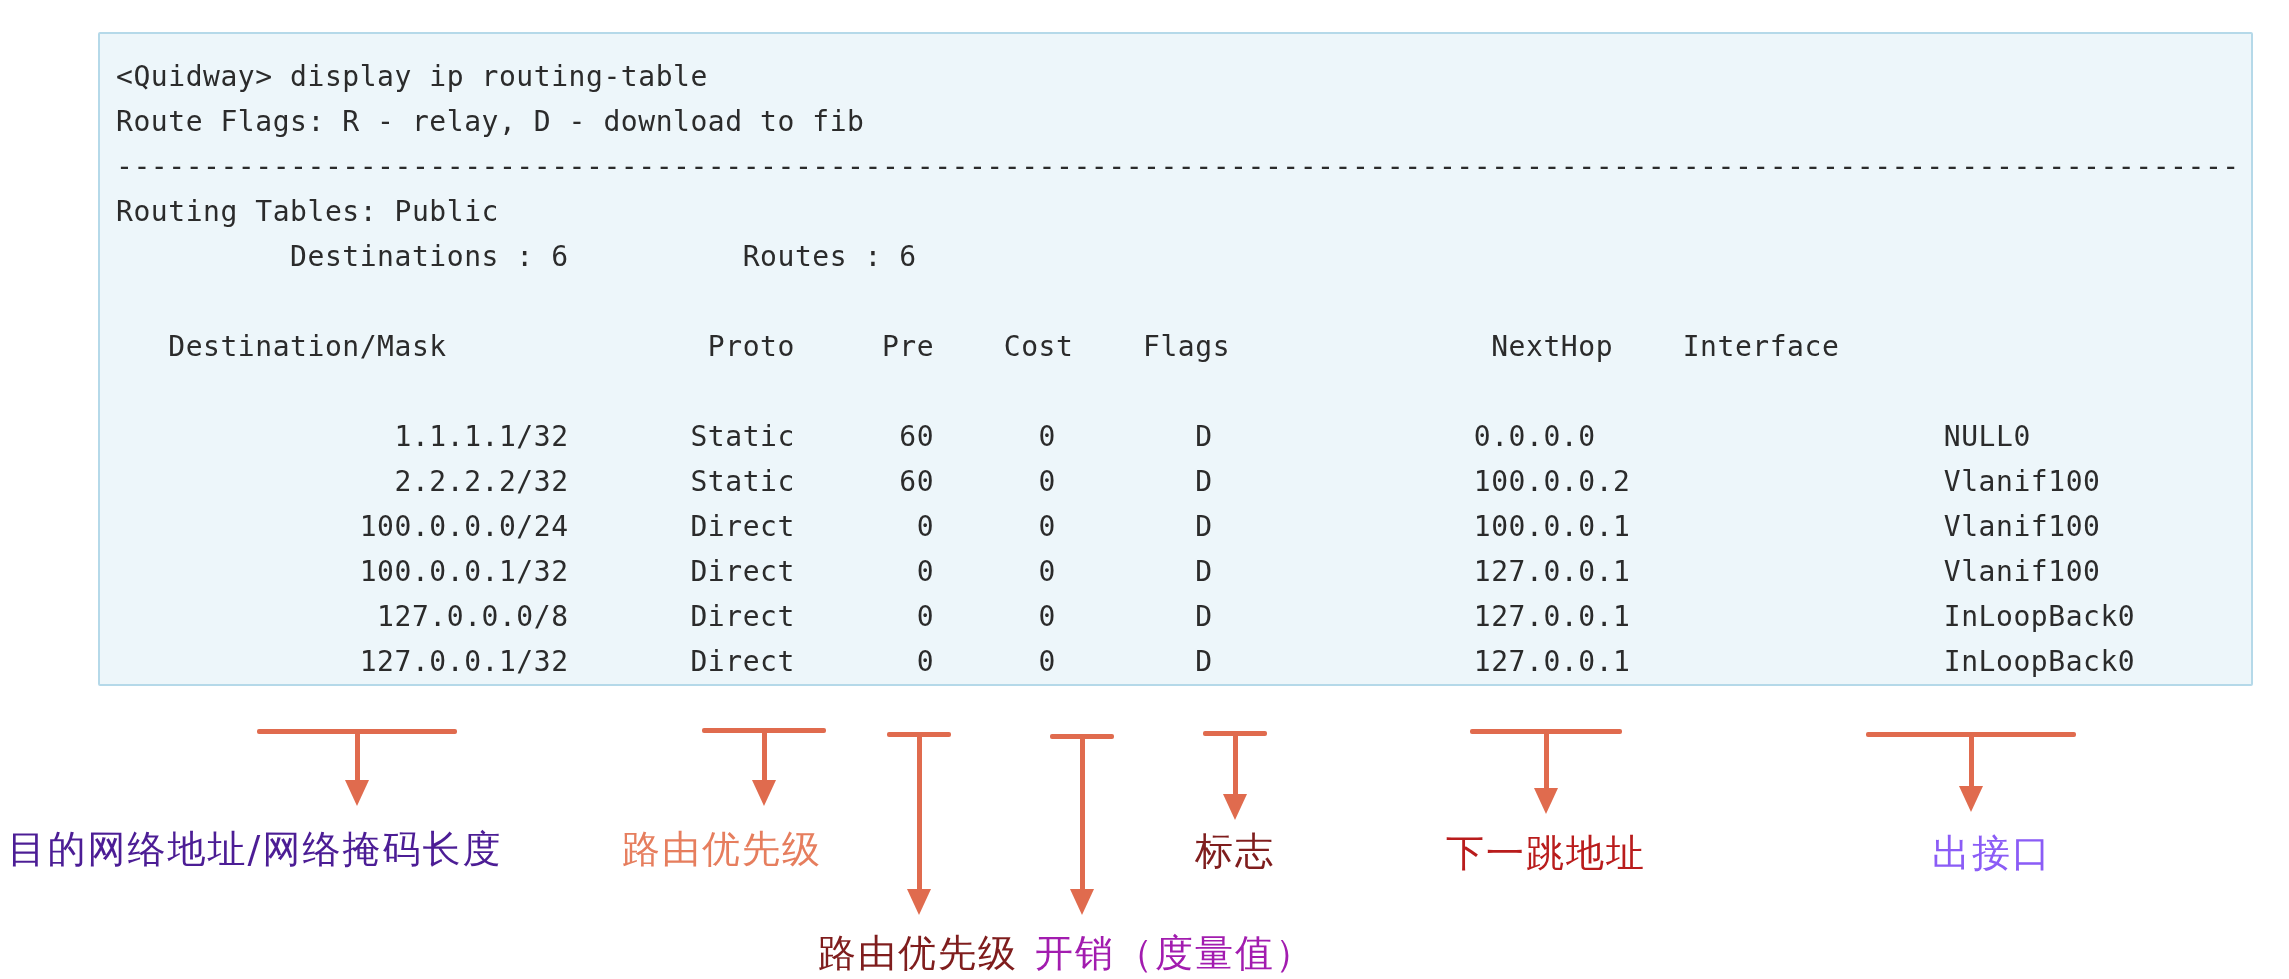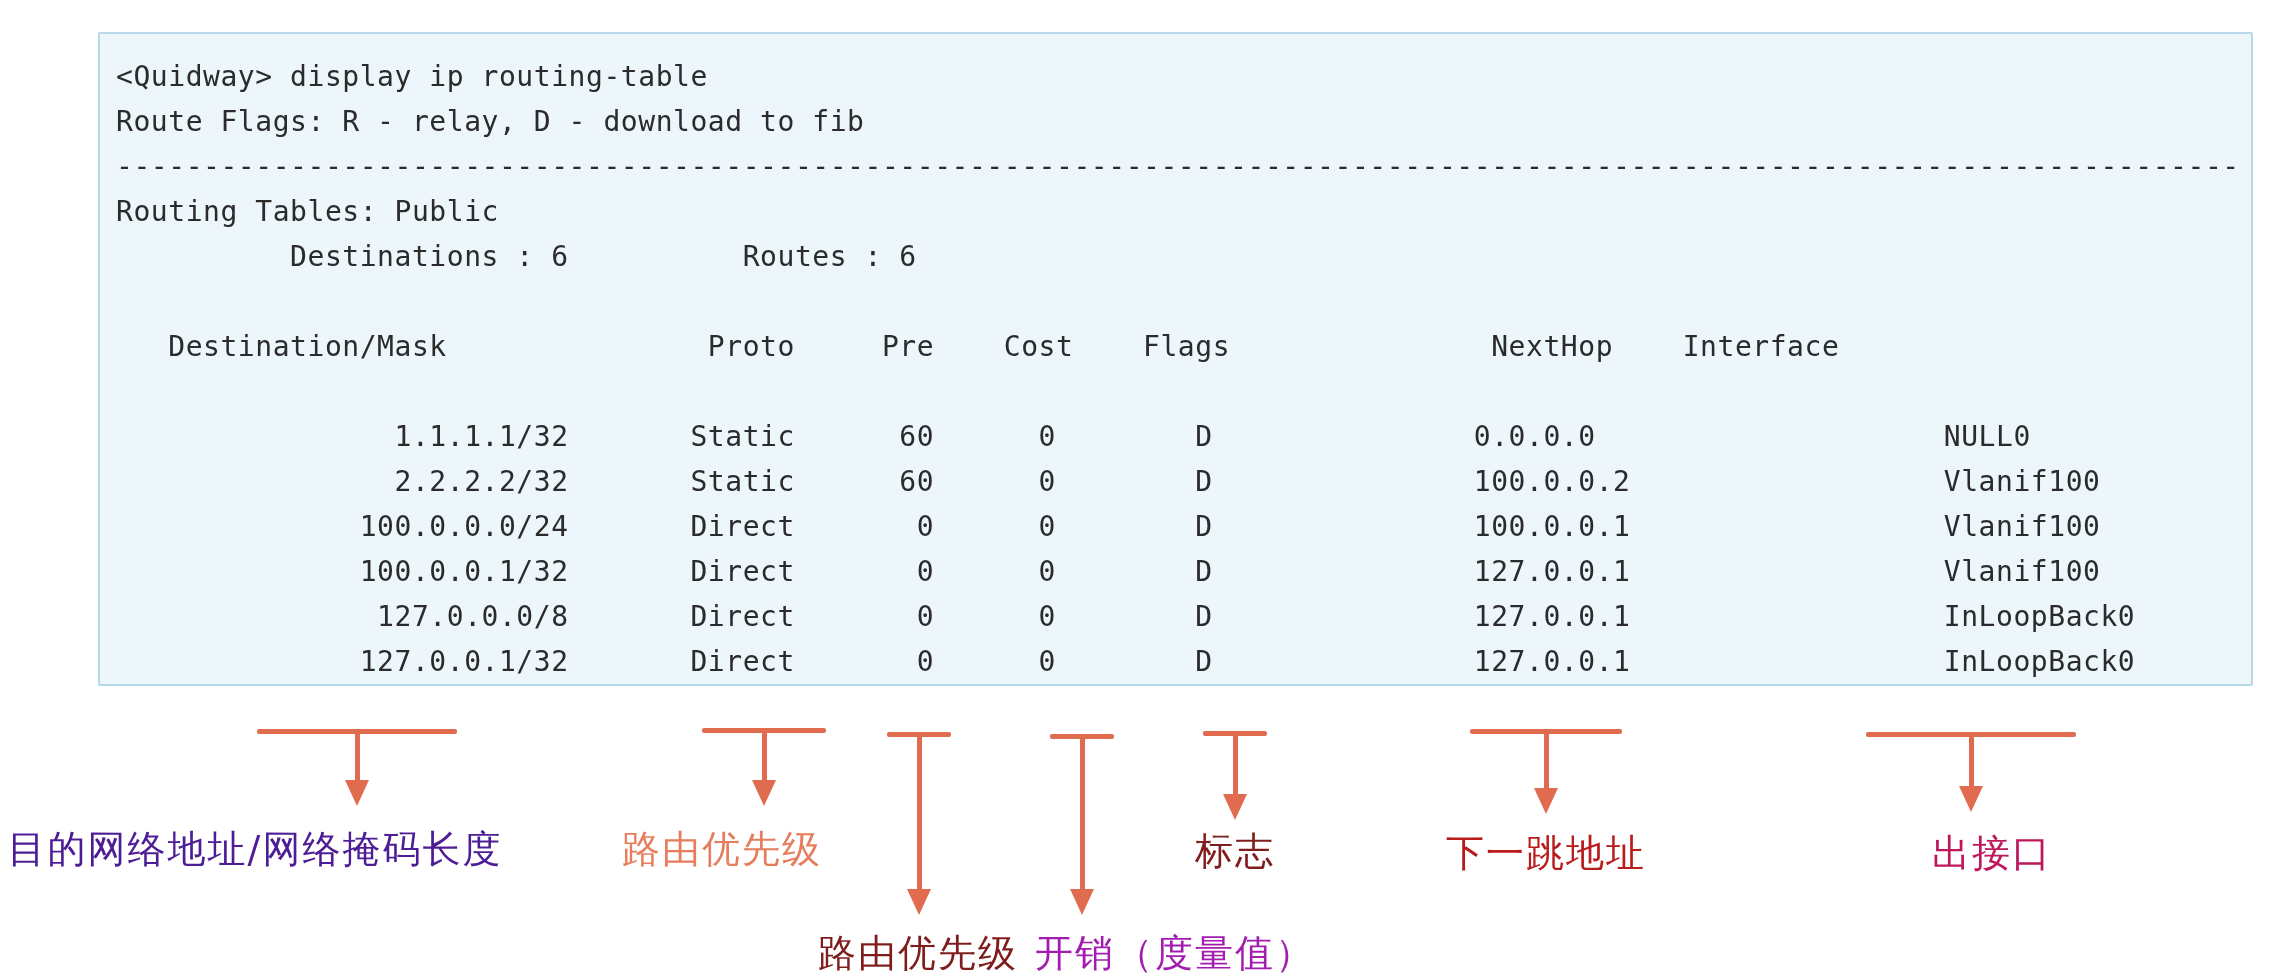--- a/index.html
+++ b/index.html
@@ -107,15 +107,15 @@
     <div>
       <div class="ann-bar" style="left: 1470px; top: 729px; width: 152px; background: rgb(224, 107, 78);"></div>
       <div class="ann-stem" style="left: 1543.5px; top: 734px; height: 54px; background: rgb(224, 107, 78);"></div>
       <div class="ann-head" style="left: 1534px; top: 788px; border-top: 26px solid rgb(224, 107, 78);"></div>
       <div class="ann-label" style="left: 1546px; top: 828px; color: #b91c1c;">下一跳地址</div>
     </div>
     <div>
       <div class="ann-bar" style="left: 1866px; top: 732px; width: 210px; background: rgb(224, 107, 78);"></div>
       <div class="ann-stem" style="left: 1968.5px; top: 737px; height: 49px; background: rgb(224, 107, 78);"></div>
       <div class="ann-head" style="left: 1959px; top: 786px; border-top: 26px solid rgb(224, 107, 78);"></div>
-      <div class="ann-label" style="left: 1992px; top: 828px; color: #be185d;">出接口</div>
+      <div class="ann-label" style="left: 1992px; top: 828px; color: #8b5cf6;">出接口</div>
     </div>
   </div>
 
 </body></html>

